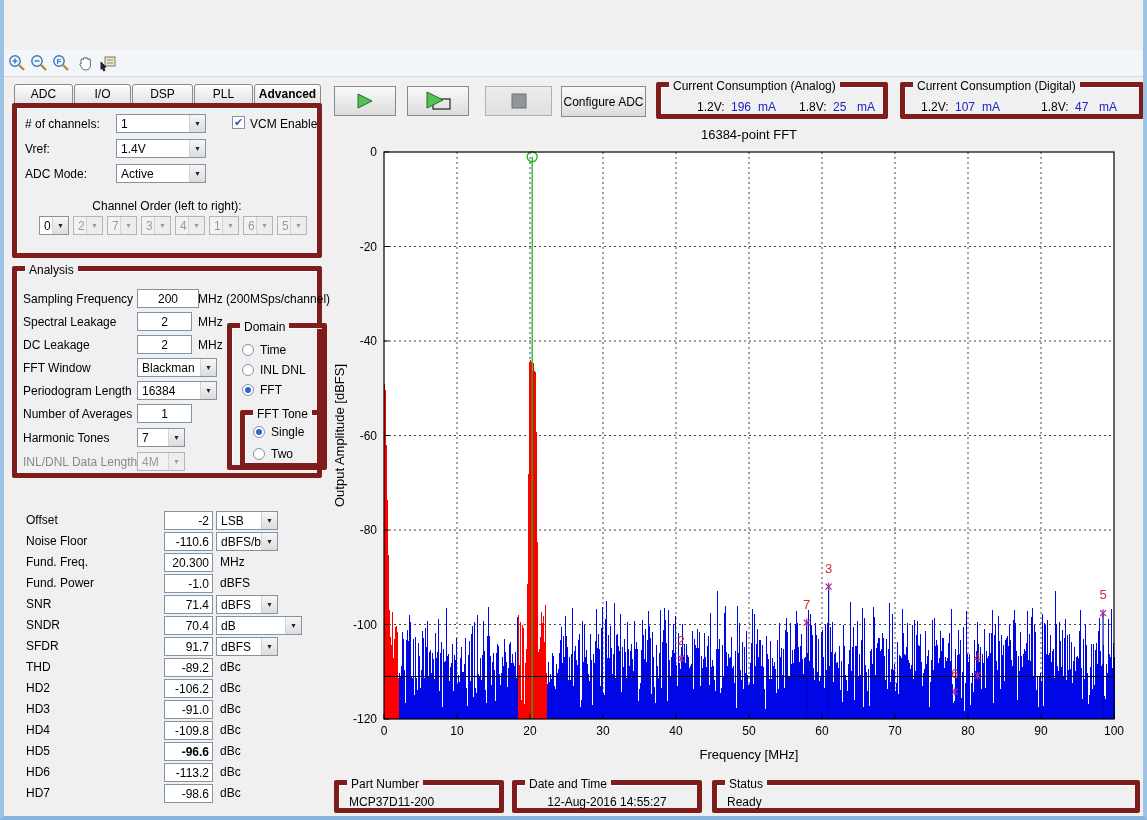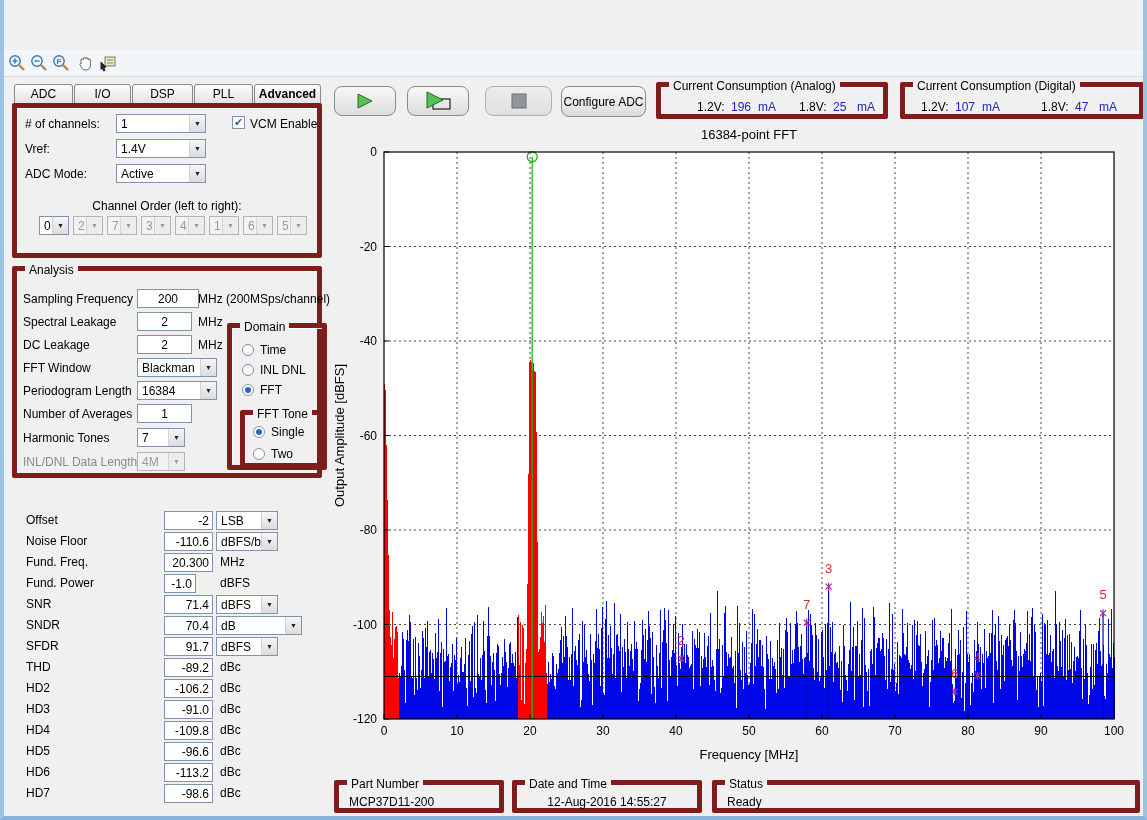--- a/index.html
+++ b/index.html
@@ -38,21 +38,21 @@
   .combo.dis { background:#f2f2f2; border-color:#b4b4b4; }
   .combo.dis .cval { color:#9a9a9a; }
   .combo.dis .cbtn { color:#9a9a9a; background:#ededed; }
   .check { position:absolute; width:13px; height:13px; background:#fff; border:1px solid #7f94a8;
            display:flex; align-items:center; justify-content:center; font-size:11px; color:#2a5caa; }
   .radio { position:absolute; width:12px; height:12px; border:1px solid #7f94a8; border-radius:50%; background:#fff; }
   .radio.sel::after { content:""; position:absolute; left:2px; top:2px; width:6px; height:6px; border-radius:50%; background:#2a66c8; }
   .tab { position:absolute; top:84px; height:20px; background:linear-gradient(#fdfdfd,#e3e3e3); border:1px solid #8a8a8a;
          border-radius:3px 3px 0 0; font-size:12px; display:flex; align-items:center; justify-content:center; }
   .tab.active { font-weight:bold; }
-  .pushbtn { position:absolute; background:linear-gradient(#f9f9f9,#dcdcdc); border:1px solid #8a8a8a; border-radius:8px;
+  .pushbtn { position:absolute; background:linear-gradient(#f9f9f9,#dcdcdc); border:1px solid #8a8a8a; border-radius:0;
              display:flex; align-items:center; justify-content:center; font-size:12px; }
   .pushbtn.dis { background:linear-gradient(#ececec,#e0e0e0); border-color:#b0b0b0; }
   .bluev { color:#1c24c8; }
   .unit-txt { position:absolute; font-size:12px; color:#000; }
 </style>
 </head>
 <body>
 
 <div id="win">
 
@@ -230,21 +230,21 @@
       <span class="lbl" style="left: 22px; top: 534px;">Noise Floor</span>
       <input class="field rt" readonly="" value="-110.6" style="left: 160px; top: 532px; width: 49px; position: absolute;">
       <div class="combo" style="left: 212px; top: 532px; width: 62px;">
         <span class="cval">dBFS/bin</span>
         <span class="cbtn">▼</span>
       </div>
       <span class="lbl" style="left: 22px; top: 555px;">Fund. Freq.</span>
       <input class="field rt" readonly="" value="20.300" style="left: 160px; top: 553px; width: 49px; position: absolute;">
       <span class="unit-txt" style="left: 216px; top: 555px;">MHz</span>
       <span class="lbl" style="left: 22px; top: 576px;">Fund. Power</span>
-      <input class="field rt" readonly="" value="-1.0" style="left: 160px; top: 574px; width: 32px; position: absolute;">
+      <input class="field rt" readonly="" value="-1.0" style="left: 160px; top: 574px; width: 49px; position: absolute;">
       <span class="unit-txt" style="left: 216px; top: 576px;">dBFS</span>
       <span class="lbl" style="left: 22px; top: 597px;">SNR</span>
       <input class="field rt" readonly="" value="71.4" style="left: 160px; top: 595px; width: 49px; position: absolute;">
       <div class="combo" style="left: 212px; top: 595px; width: 62px;">
         <span class="cval">dBFS</span>
         <span class="cbtn">▼</span>
       </div>
       <span class="lbl" style="left: 22px; top: 618px;">SNDR</span>
       <input class="field rt" readonly="" value="70.4" style="left: 160px; top: 616px; width: 49px; position: absolute;">
       <div class="combo" style="left: 212px; top: 616px; width: 86px;">
@@ -263,21 +263,21 @@
       <span class="lbl" style="left: 22px; top: 681px;">HD2</span>
       <input class="field rt" readonly="" value="-106.2" style="left: 160px; top: 679px; width: 49px; position: absolute;">
       <span class="unit-txt" style="left: 216px; top: 681px;">dBc</span>
       <span class="lbl" style="left: 22px; top: 702px;">HD3</span>
       <input class="field rt" readonly="" value="-91.0" style="left: 160px; top: 700px; width: 49px; position: absolute;">
       <span class="unit-txt" style="left: 216px; top: 702px;">dBc</span>
       <span class="lbl" style="left: 22px; top: 723px;">HD4</span>
       <input class="field rt" readonly="" value="-109.8" style="left: 160px; top: 721px; width: 49px; position: absolute;">
       <span class="unit-txt" style="left: 216px; top: 723px;">dBc</span>
       <span class="lbl" style="left: 22px; top: 744px;">HD5</span>
-      <input class="field rt" readonly="" value="-96.6" style="left: 160px; top: 742px; width: 49px; position: absolute;">
+      <input class="field rt" readonly="" value="-96.6" style="left: 160px; top: 742px; width: 49px; position: absolute; font-weight: bold;">
       <span class="unit-txt" style="left: 216px; top: 744px;">dBc</span>
       <span class="lbl" style="left: 22px; top: 765px;">HD6</span>
       <input class="field rt" readonly="" value="-113.2" style="left: 160px; top: 763px; width: 49px; position: absolute;">
       <span class="unit-txt" style="left: 216px; top: 765px;">dBc</span>
       <span class="lbl" style="left: 22px; top: 786px;">HD7</span>
       <input class="field rt" readonly="" value="-98.6" style="left: 160px; top: 784px; width: 49px; position: absolute;">
       <span class="unit-txt" style="left: 216px; top: 786px;">dBc</span>
     </div>
 
   <div class="pushbtn" style="left:330px;top:86px;width:62px;height:30px">

